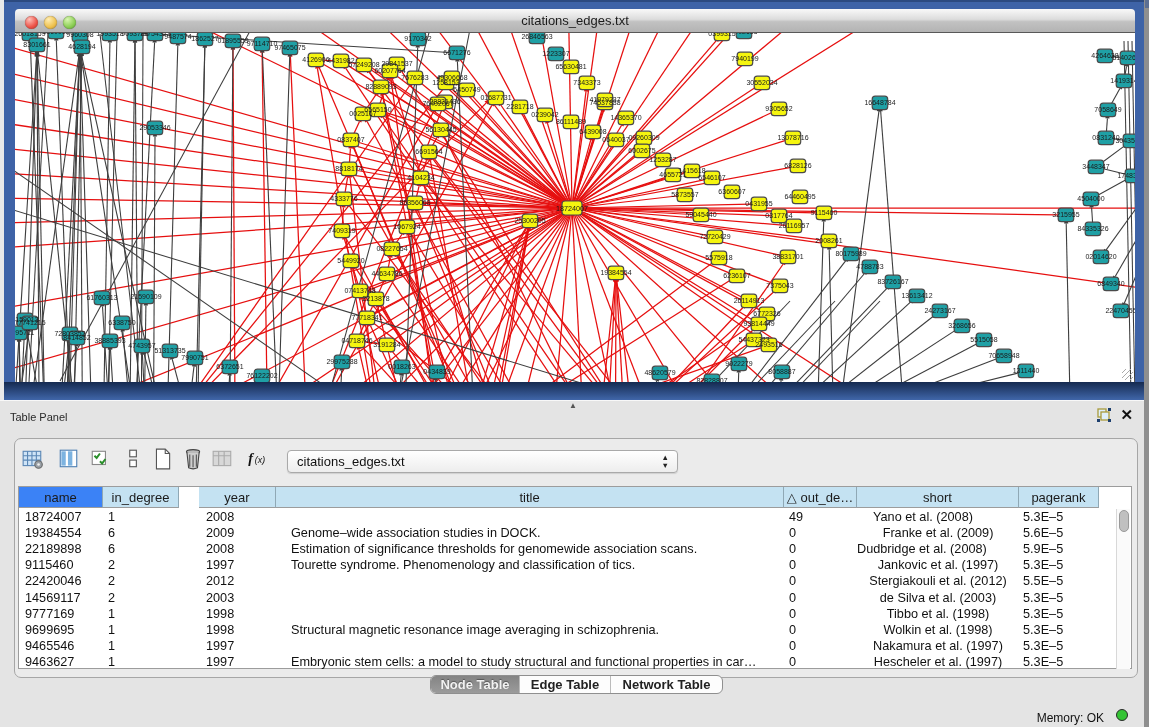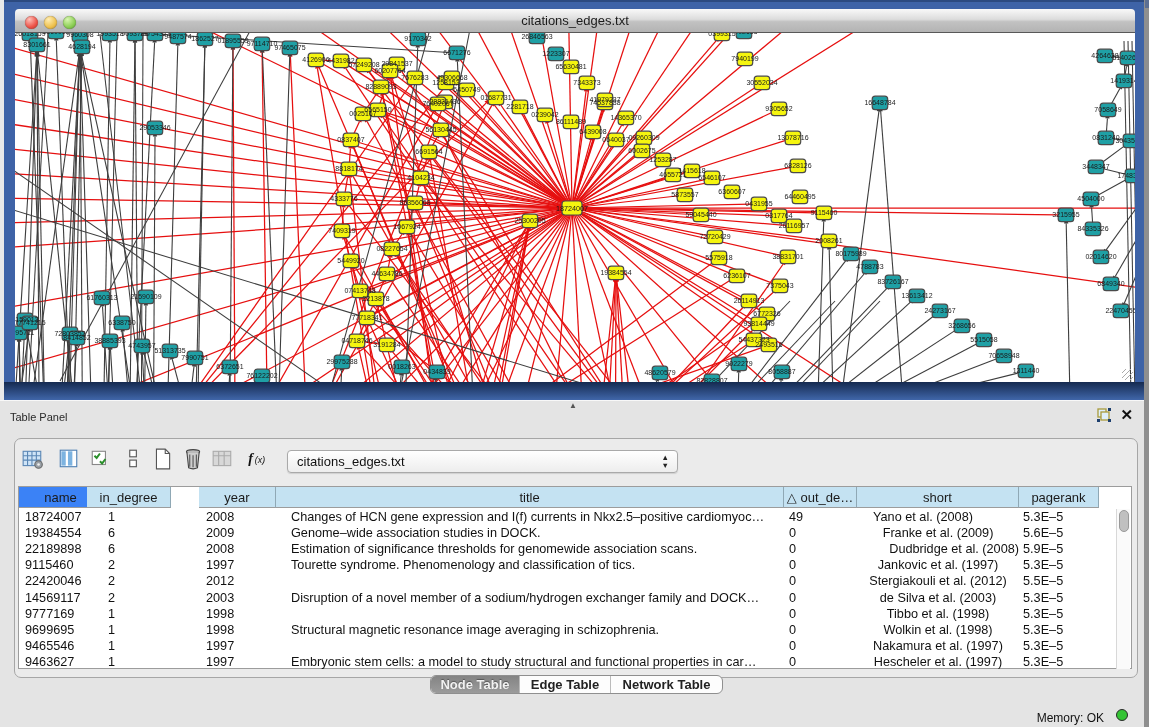--- a/index.html
+++ b/index.html
@@ -925,51 +925,50 @@
       <rect x="1" y="3" width="16" height="13" fill="#d8d8d8" stroke="#aaa"></rect>
       <path d="M1 7h16M6 3v13M11 3v13" stroke="#aaa"></path>
     </svg>
     <svg class="tbi" style="left:246px" width="21" height="22" viewBox="0 0 19 20">
       <text x="2" y="14" font-size="13" font-style="italic" font-weight="bold" fill="#111" font-family="Liberation Serif">f</text>
       <text x="8" y="14" font-size="8" font-style="italic" fill="#111">(x)</text>
     </svg>
   <div id="combo">citations_edges.txt<div class="arr">▲<br>▼</div></div>
   <div id="tbl">
   <div class="hd" style="left:0px;width:84px;background:#3b82f6">name</div>
-      <div class="hd" style="left:68px;width:84px;background:#c4e2f2">in_degree</div>
+      <div class="hd" style="left:84px;width:76px;background:#c4e2f2">in_degree</div>
       <div class="hd" style="left:180px;width:77px;background:#c4e2f2">year</div>
       <div class="hd" style="left:257px;width:508px;background:#c4e2f2">title</div>
       <div class="hd" style="left:765px;width:73px;background:#c4e2f2">△ out_de…</div>
       <div class="hd" style="left:838px;width:162px;background:#c4e2f2">short</div>
       <div class="hd" style="left:1000px;width:80px;background:#c4e2f2">pagerank</div>
   <div class="row" style="top:22.0px">
         <div class="c" style="left:6px;width:76px">18724007</div>
         <div class="c" style="left:89px;width:80px">1</div>
         <div class="c" style="left:187px;width:70px">2008</div>
-        <div class="c" style="left:272px;width:490px">Changes of HCN gene expression and I(f) currents in Nkx2.5–positive cardiomyoc…</div>
         <div class="c" style="left:770px;width:60px">49</div>
         <div class="c" style="left:823px;width:162px;text-align:center">Yano et al. (2008)</div>
         <div class="c" style="left:1004px;width:90px">5.3E–5</div>
       </div>
       <div class="row" style="top:38.1px">
         <div class="c" style="left:6px;width:76px">19384554</div>
         <div class="c" style="left:89px;width:80px">6</div>
         <div class="c" style="left:187px;width:70px">2009</div>
         <div class="c" style="left:272px;width:490px">Genome–wide association studies in DOCK.</div>
         <div class="c" style="left:770px;width:60px">0</div>
         <div class="c" style="left:838px;width:162px;text-align:center">Franke et al. (2009)</div>
         <div class="c" style="left:1004px;width:90px">5.6E–5</div>
       </div>
       <div class="row" style="top:54.2px">
         <div class="c" style="left:6px;width:76px">22189898</div>
         <div class="c" style="left:89px;width:80px">6</div>
         <div class="c" style="left:187px;width:70px">2008</div>
         <div class="c" style="left:272px;width:490px">Estimation of significance thresholds for genomewide association scans.</div>
         <div class="c" style="left:770px;width:60px">0</div>
-        <div class="c" style="left:838px;width:162px;text-align:right">Dudbridge et al. (2008)</div>
+        <div class="c" style="left:838px;width:162px;text-align:left">Dudbridge et al. (2008)</div>
         <div class="c" style="left:1004px;width:90px">5.9E–5</div>
       </div>
       <div class="row" style="top:70.3px">
         <div class="c" style="left:6px;width:76px">9115460</div>
         <div class="c" style="left:89px;width:80px">2</div>
         <div class="c" style="left:187px;width:70px">1997</div>
         <div class="c" style="left:272px;width:490px">Tourette syndrome. Phenomenology and classification of tics.</div>
         <div class="c" style="left:770px;width:60px">0</div>
         <div class="c" style="left:838px;width:162px;text-align:center">Jankovic et al. (1997)</div>
         <div class="c" style="left:1004px;width:90px">5.3E–5</div>
@@ -979,21 +978,20 @@
         <div class="c" style="left:89px;width:80px">2</div>
         <div class="c" style="left:187px;width:70px">2012</div>
         <div class="c" style="left:770px;width:60px">0</div>
         <div class="c" style="left:838px;width:162px;text-align:center">Stergiakouli et al. (2012)</div>
         <div class="c" style="left:1004px;width:90px">5.5E–5</div>
       </div>
       <div class="row" style="top:102.5px">
         <div class="c" style="left:6px;width:76px">14569117</div>
         <div class="c" style="left:89px;width:80px">2</div>
         <div class="c" style="left:187px;width:70px">2003</div>
-        <div class="c" style="left:272px;width:490px">Disruption of a novel member of a sodium/hydrogen exchanger family and DOCK…</div>
         <div class="c" style="left:770px;width:60px">0</div>
         <div class="c" style="left:838px;width:162px;text-align:center">de Silva et al. (2003)</div>
         <div class="c" style="left:1004px;width:90px">5.3E–5</div>
       </div>
       <div class="row" style="top:118.6px">
         <div class="c" style="left:6px;width:76px">9777169</div>
         <div class="c" style="left:89px;width:80px">1</div>
         <div class="c" style="left:187px;width:70px">1998</div>
         <div class="c" style="left:770px;width:60px">0</div>
         <div class="c" style="left:838px;width:162px;text-align:center">Tibbo et al. (1998)</div>

